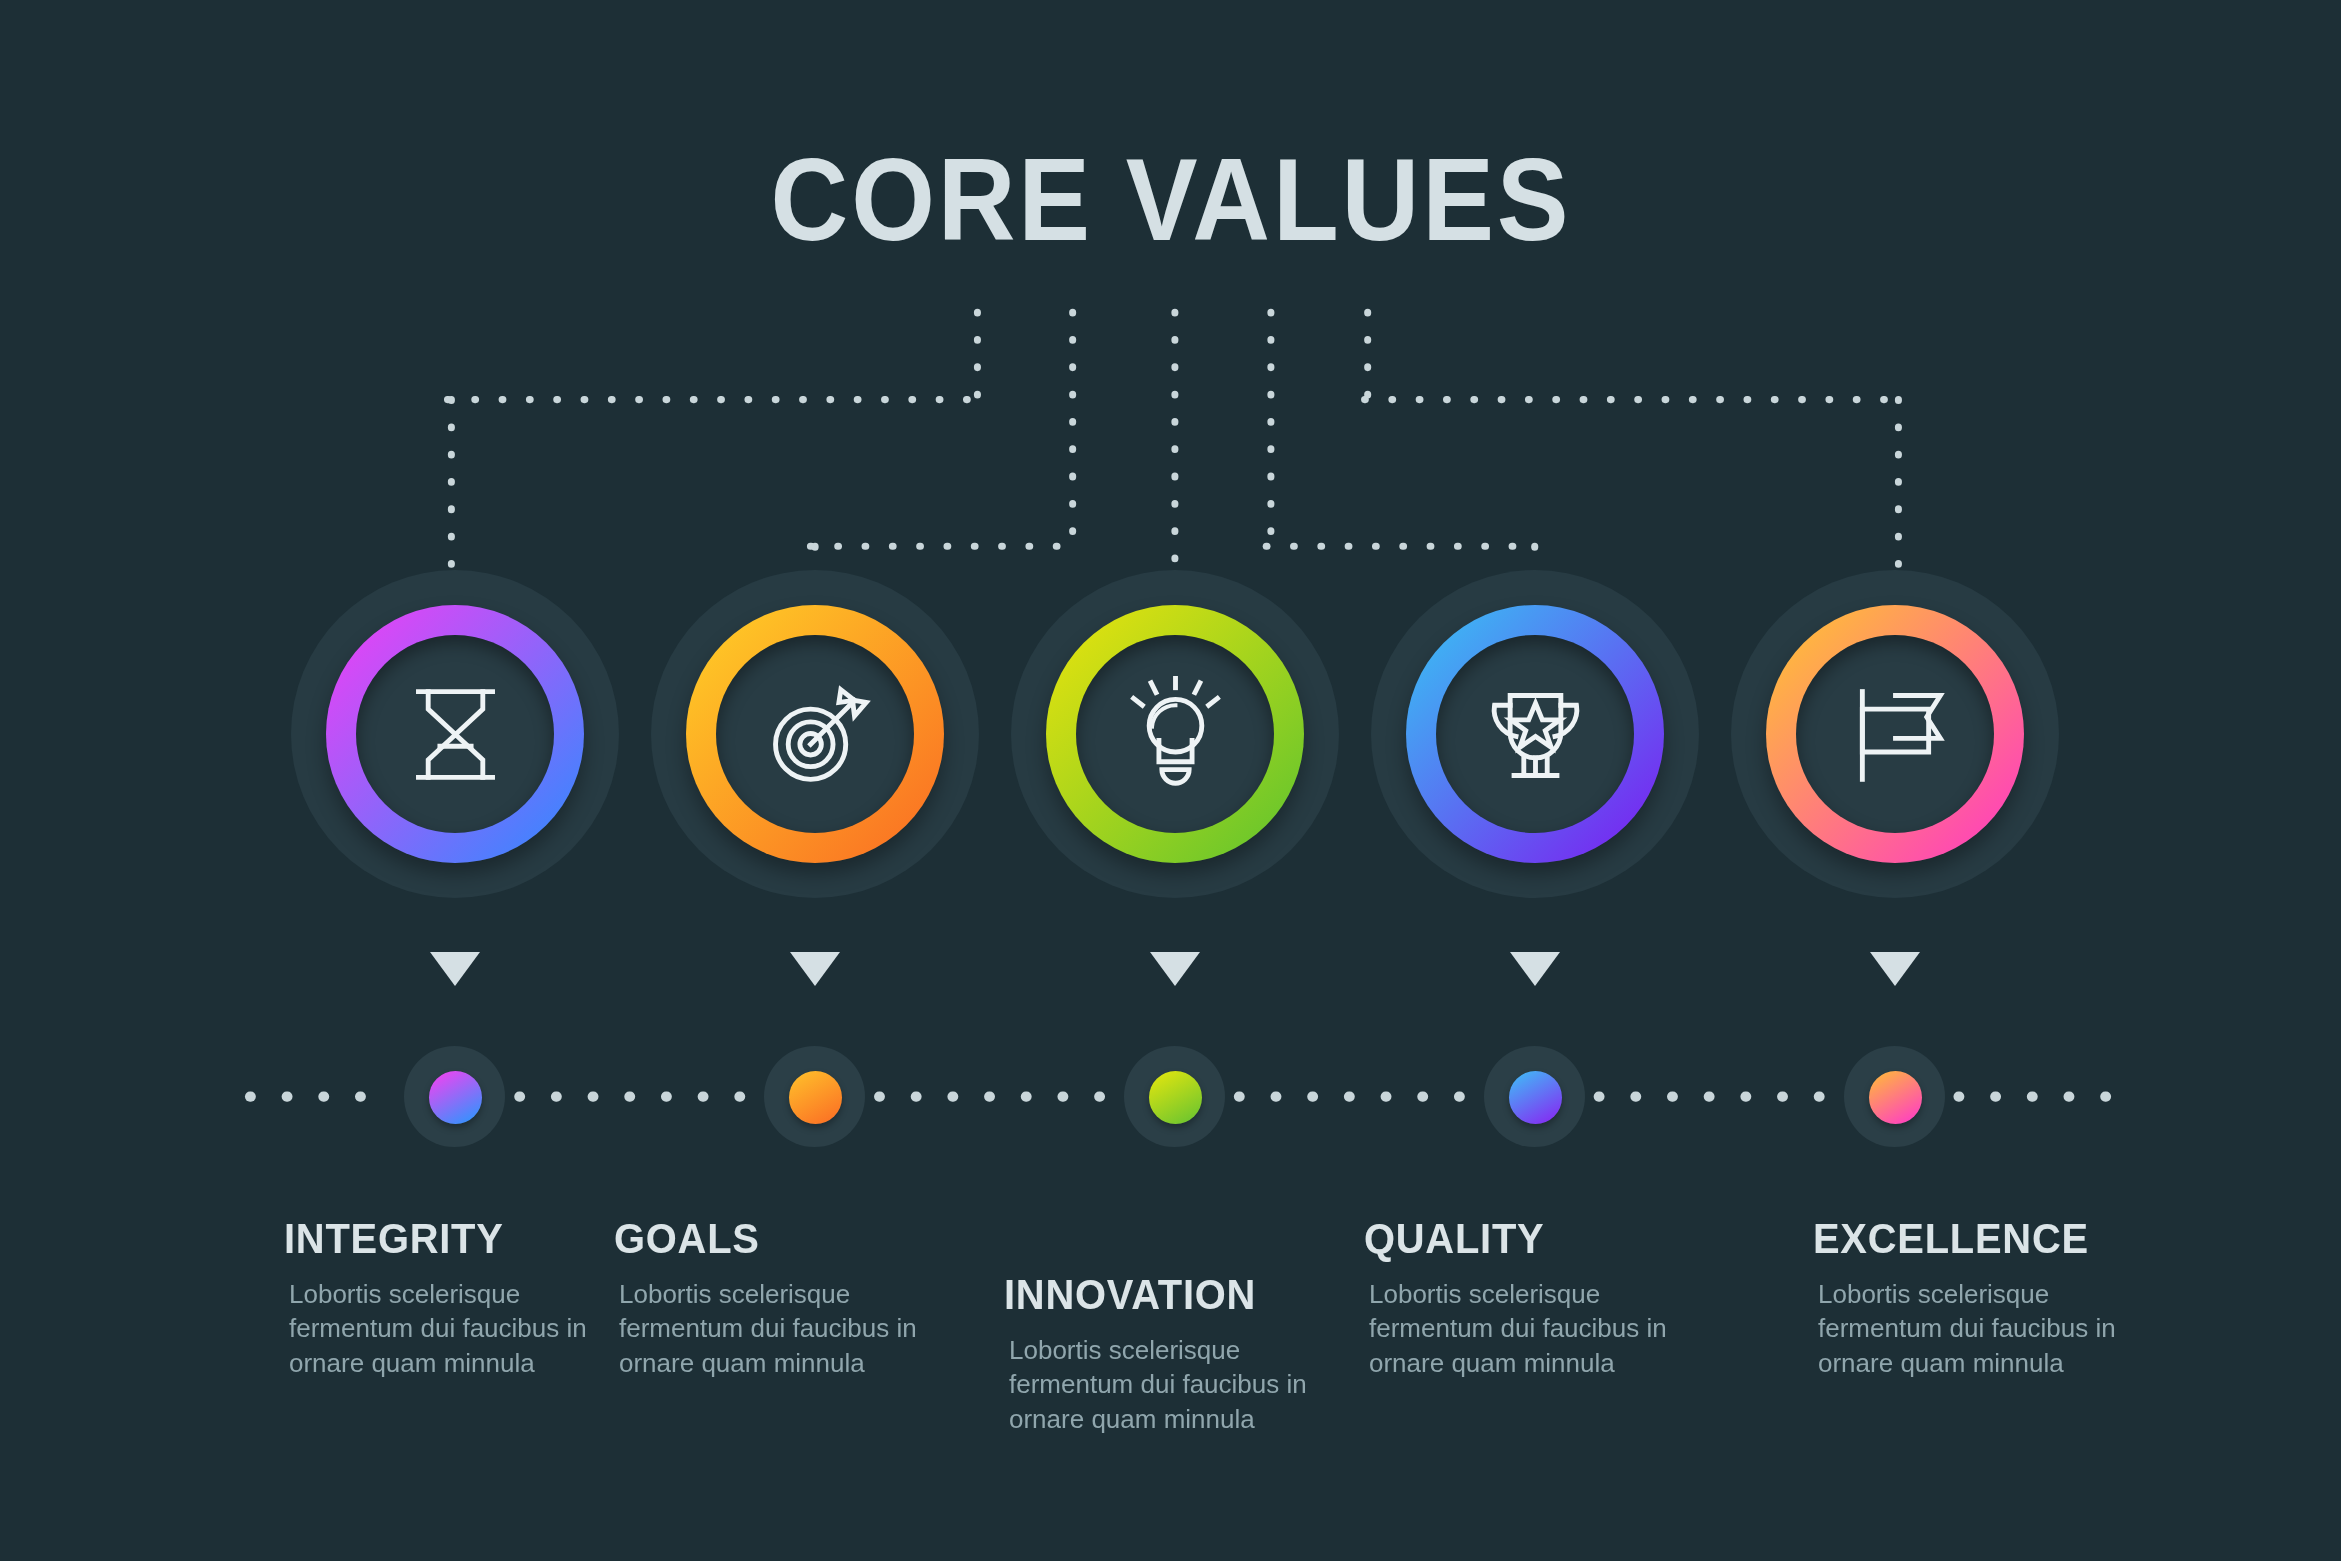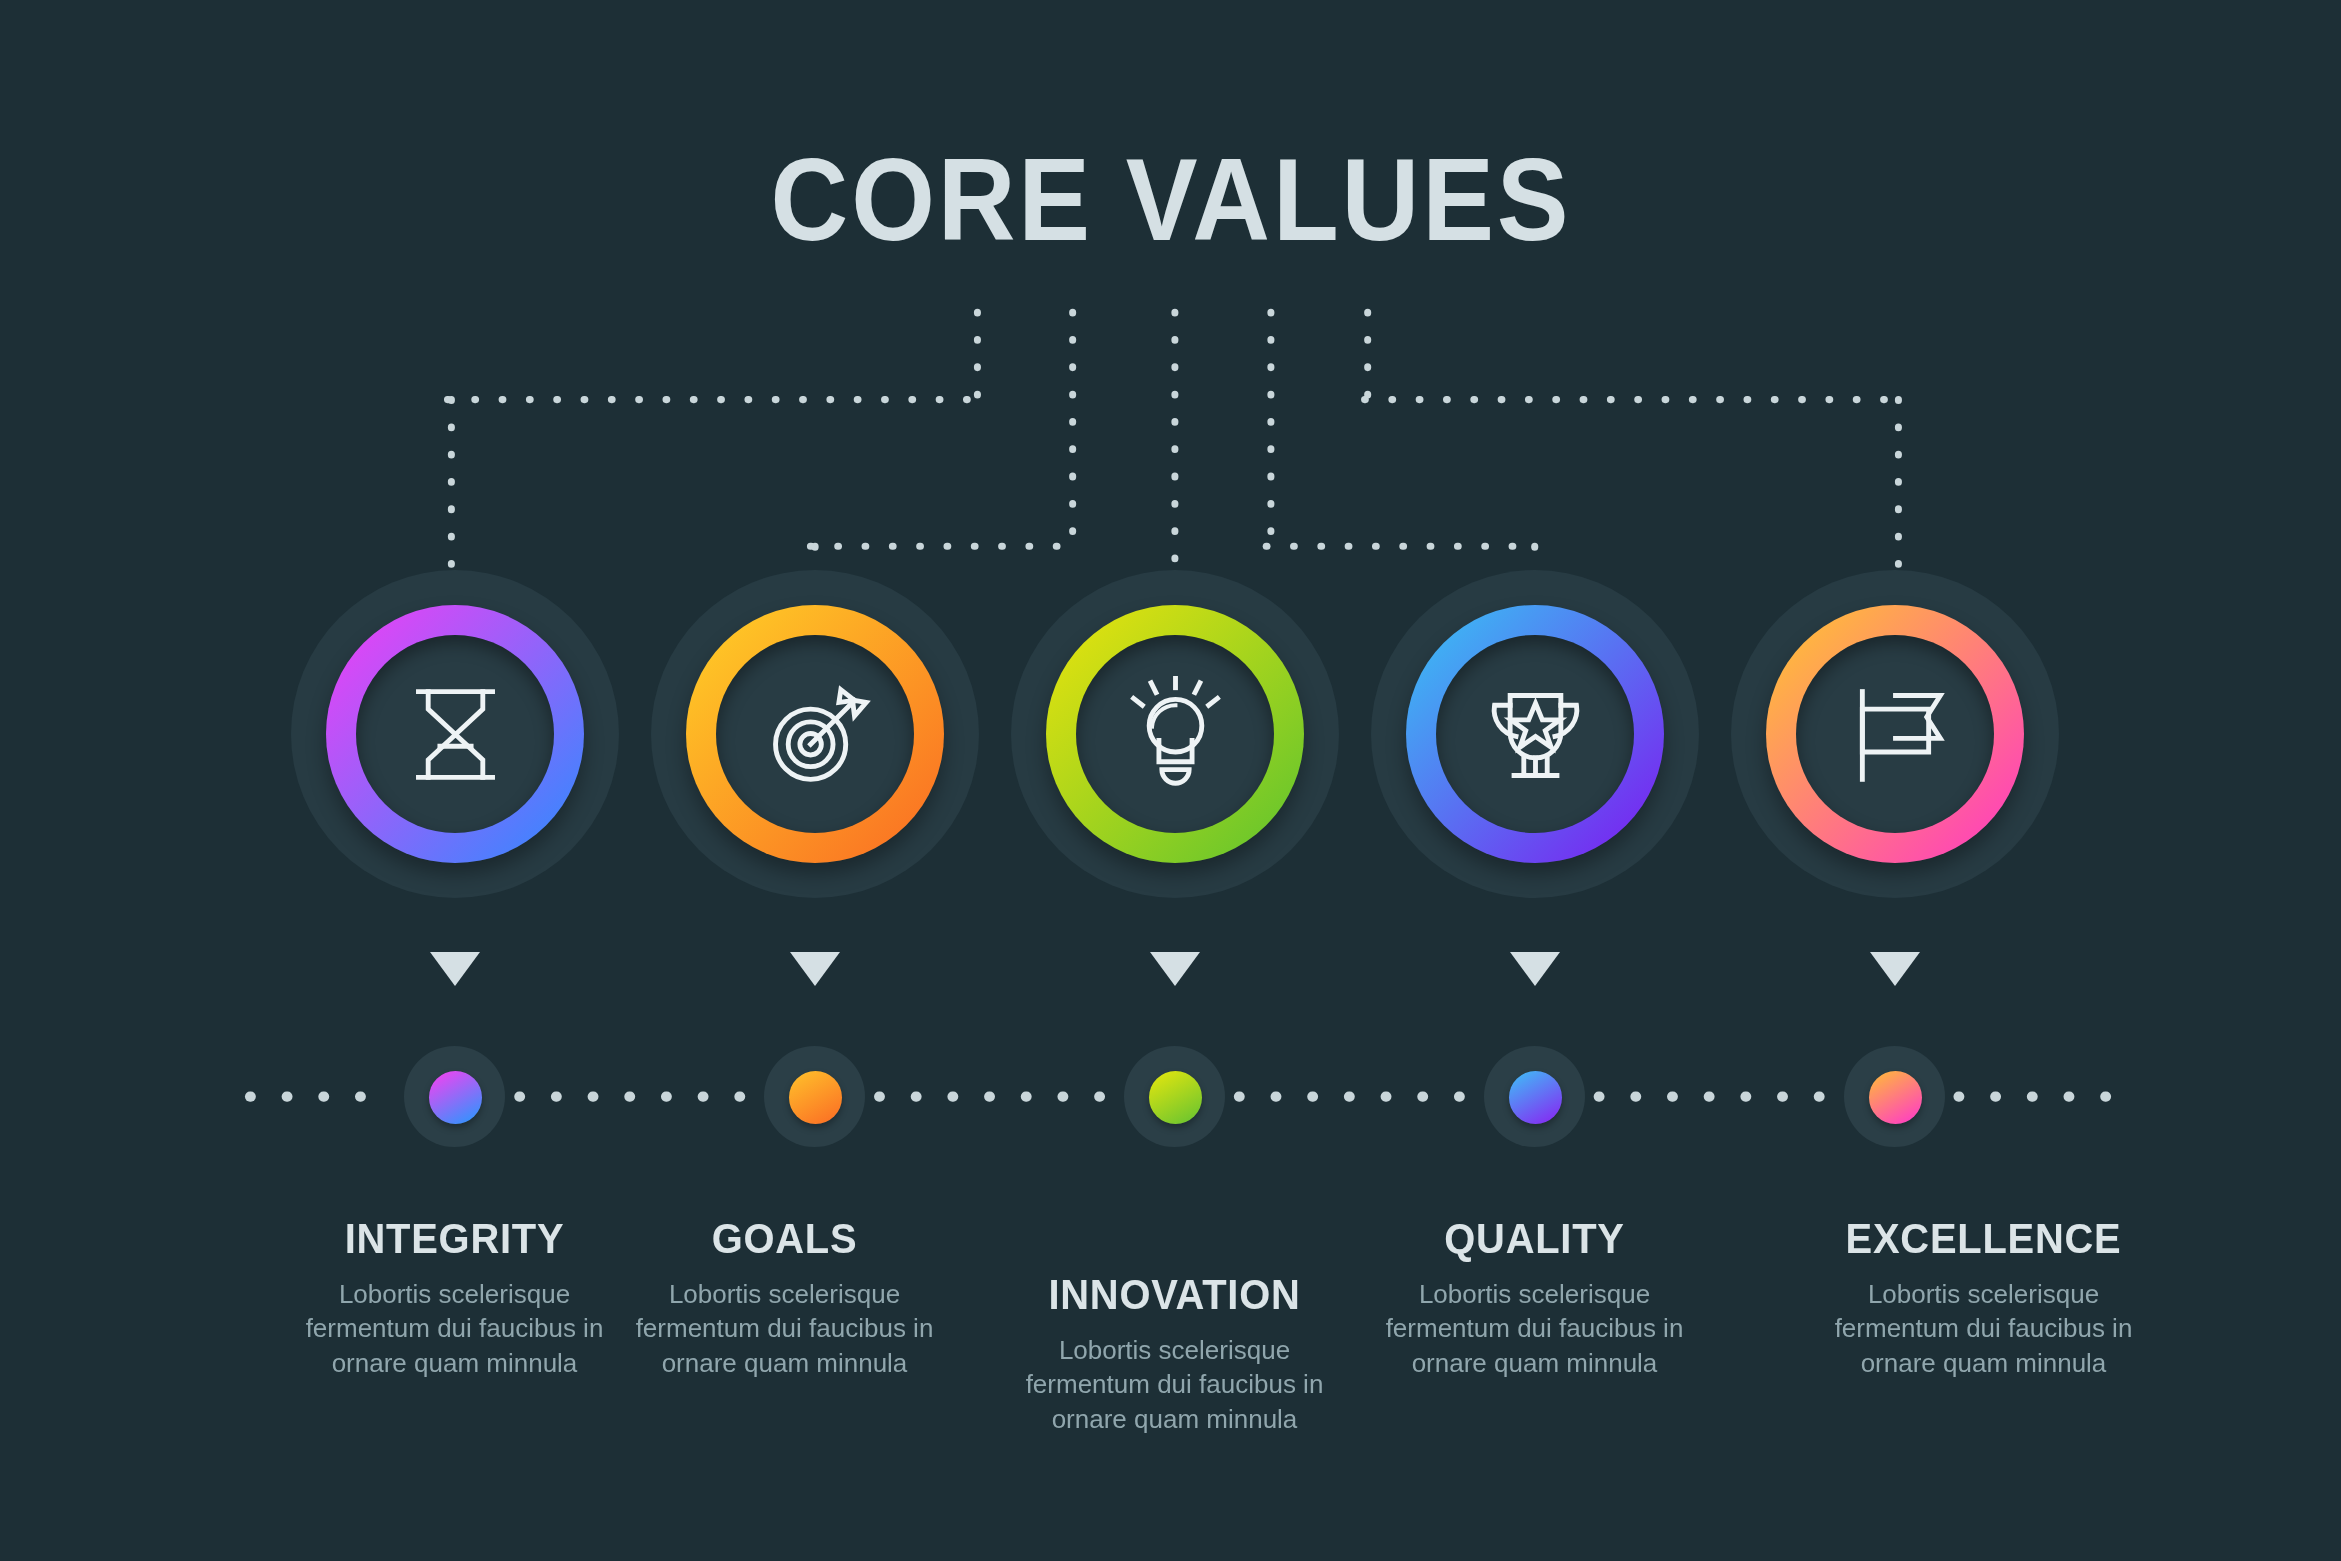--- a/index.html
+++ b/index.html
@@ -59,29 +59,29 @@
     position:absolute;width:101px;height:101px;border-radius:50%;
     margin-left:-51px;margin-top:-51px;background:#2b3f47;
   }
   .tl-dot{
     position:absolute;width:53px;height:53px;border-radius:50%;
     margin-left:-26.5px;margin-top:-26.5px;
     box-shadow:0 3.9px 7.8px rgba(0,0,0,0.3);
   }
 
   
-  .cap{position:absolute;width:359px;margin-left:-180px;text-align:center;}
+  .cap{position:absolute;width:359px;margin-left:-180px;text-align:left;}
   .cap h3{
     margin:0 0 17px 0;
     font-size:42px;font-weight:bold;letter-spacing:0.8px;
     color:#dbe4e7;line-height:1;
     transform:scaleX(0.95);
   }
   .cap p{
-    margin:4px;font-size:26px;line-height:1.32;
+    margin:14px;font-size:26px;line-height:1.32;
     color:#90a6ad;font-weight:normal;
   }
 </style>
 </head>
 <body>
 
 <div id="stage">
 
   <div id="title">CORE VALUES</div>
 

